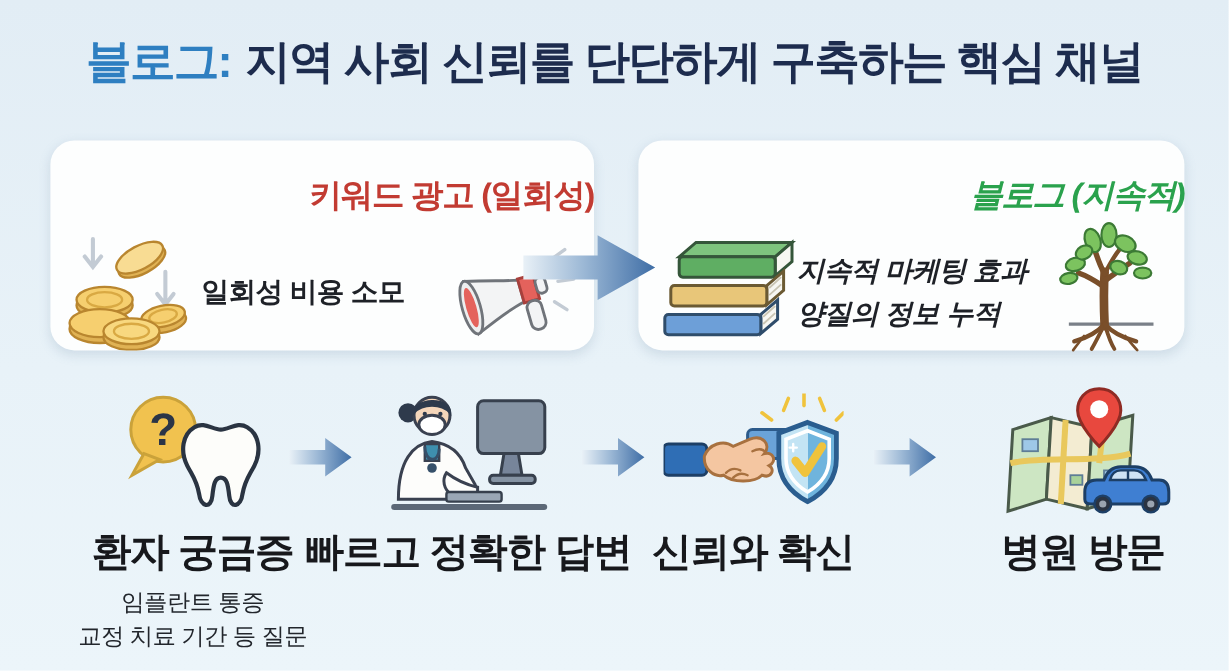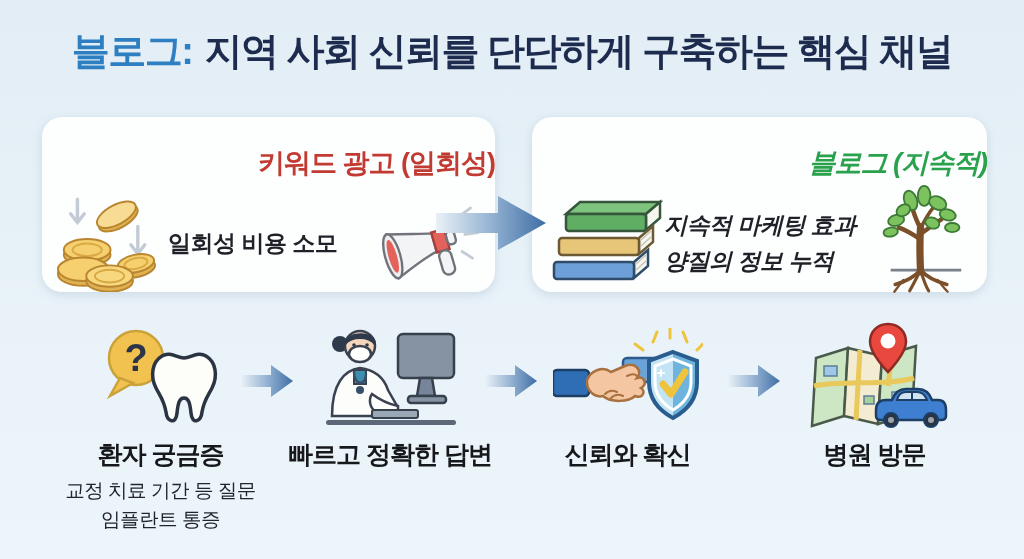--- a/index.html
+++ b/index.html
@@ -37,24 +37,24 @@
     font-size:23px;font-weight:700;color:#1e2127;
     line-height:1.55;letter-spacing:-0.5px;white-space:nowrap;flex:1;
   }
   
   .big-arrow{left:436px;top:190px;z-index:5;}
   
   .step{top:320px;display:flex;flex-direction:column;align-items:center;}
   .step-1{left:48px;width:225px;}
   .step-2{left:273px;width:234px;}
   .step-3{left:515px;width:225px;align-items:center;}
-  .step-4{left:752px;width:245px;}
+  .step-4{left:780px;width:245px;}
   .step-icon{height:112px;display:flex;align-items:flex-end;justify-content:center;}
   .step-title{
-    margin-top:6px;font-size:25px;font-weight:800;color:#17181c;
+    margin-top:6px;font-size:33px;font-weight:800;color:#17181c;
     letter-spacing:-1px;white-space:nowrap;
   }
   .step-sub{
     margin-top:5px;font-size:19.5px;font-weight:500;color:#22262c;
     line-height:1.5;text-align:center;letter-spacing:-0.5px;white-space:nowrap;
   }
   .flow-arrow{top:361px;z-index:4;}
   .fa-1{left:241px;} .fa-2{left:485px;} .fa-3{left:728px;}
 </style>
 </head>
@@ -209,22 +209,22 @@
         <circle cx="36" cy="32" r="27" fill="#f1c24f" stroke="#caa23a" stroke-width="2.5"></circle>
         <path d="M20,52 L10,70 L33,57 Z" fill="#f1c24f" stroke="#caa23a" stroke-width="2.5"></path>
         <text x="36" y="45" text-anchor="middle" font-size="38" font-weight="bold" fill="#2b3547" font-family="'Liberation Sans',sans-serif">?</text>
         <g transform="translate(48,16)">
           <path d="M14,14 C4,20 2,34 8,46 C12,54 16,58 18,70 C19,80 28,83 29,71 C30,62 31,56 36,56 C41,56 42,62 43,71 C44,83 53,80 54,70 C56,58 60,54 64,46 C70,34 68,20 58,14 C50,9 43,16 36,16 C29,16 22,9 14,14 Z" fill="#fdfdfa" stroke="#2a3442" stroke-width="3.5"></path>
         </g>
       </svg>
     </div>
     <div class="step-title">환자 궁금증</div>
     <div class="step-sub">
+      <div>임플란트 통증</div>
       <div>교정 치료 기간 등 질문</div>
-      <div>임플란트 통증</div>
     </div>
   </div>
 
   <span class="abs flow-arrow fa-1">
     <svg width="54" height="40" viewBox="0 0 54 40">
       <path d="M0,14 L30,14 L30,4 L52,20 L30,36 L30,26 L0,26 Z" fill="url(#gradArrow)"></path>
     </svg>
   </span>
 
   <div class="abs step step-2">

